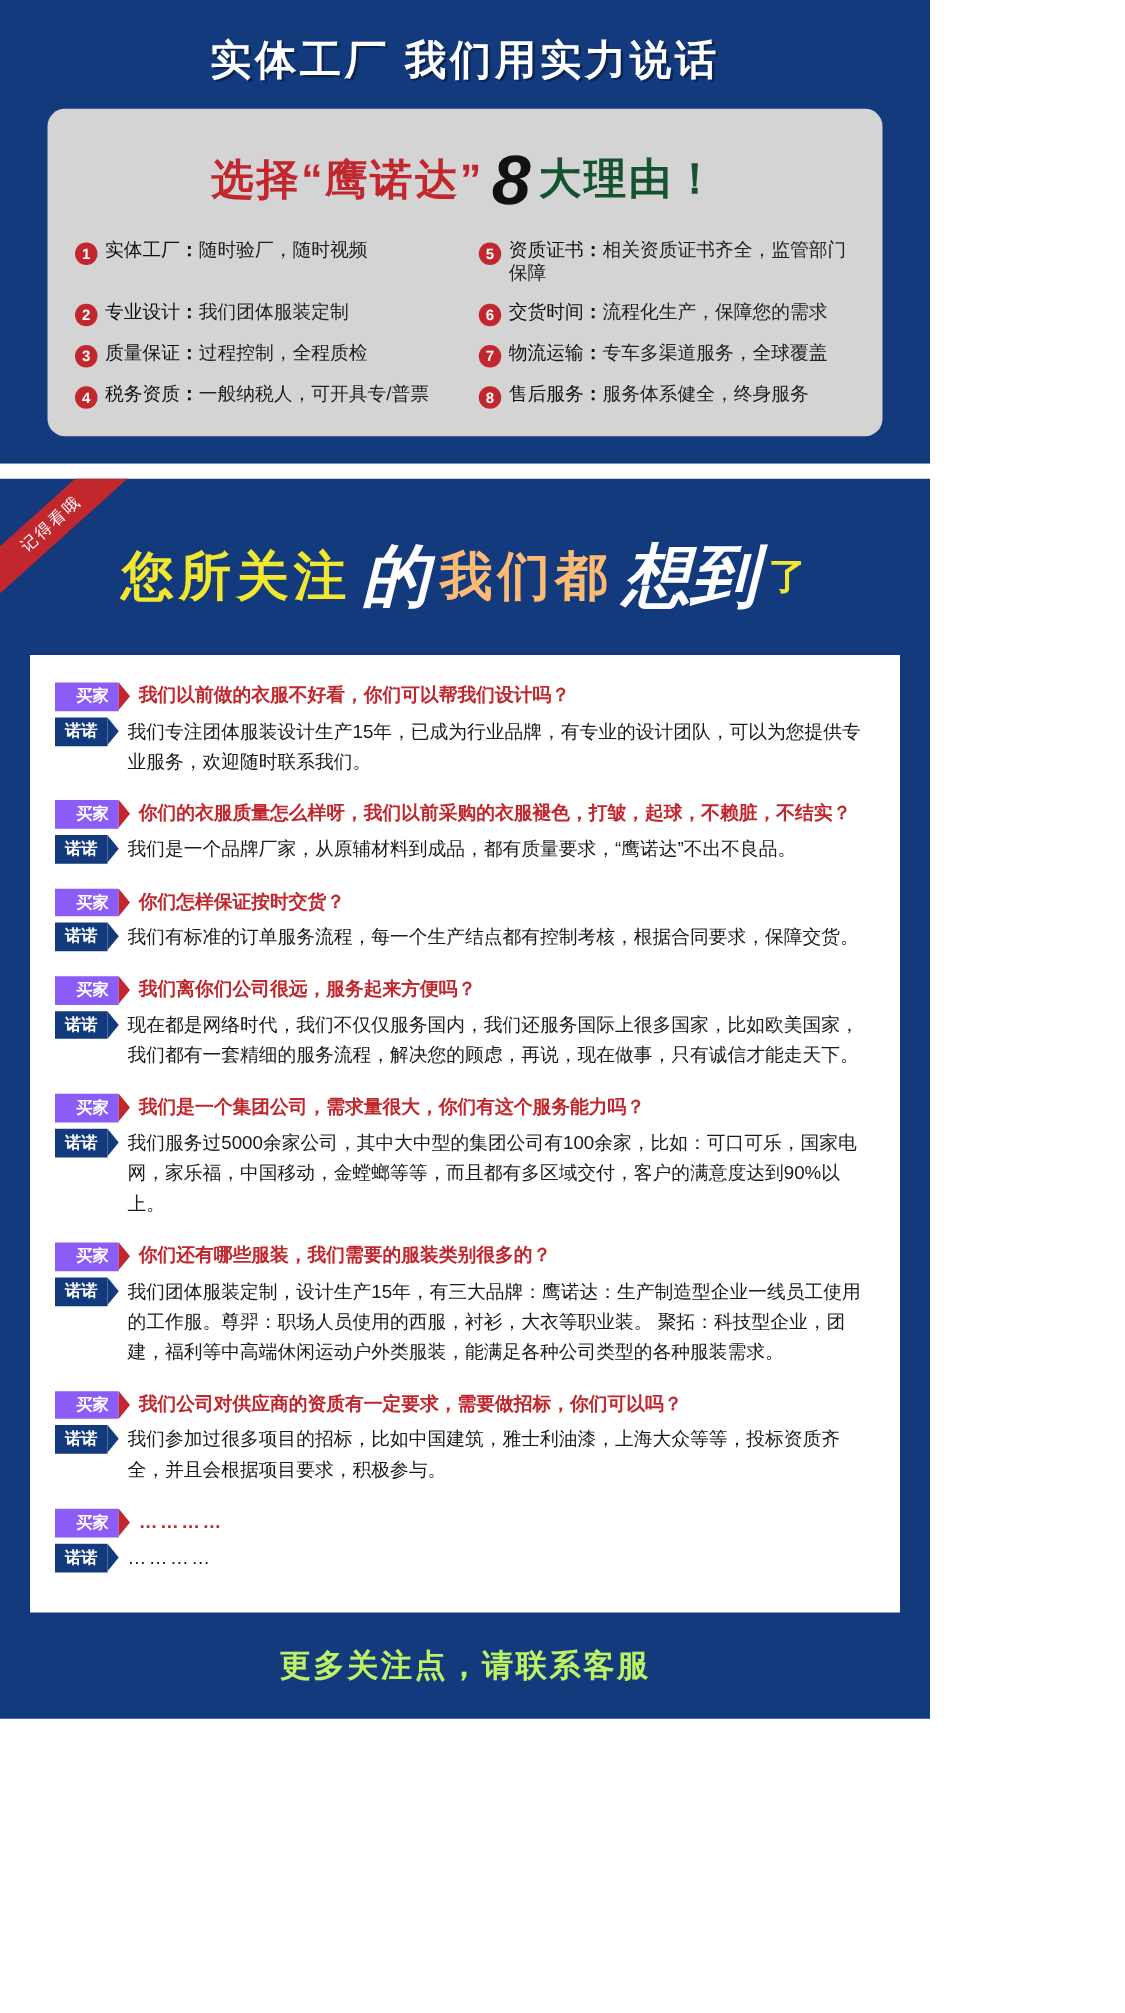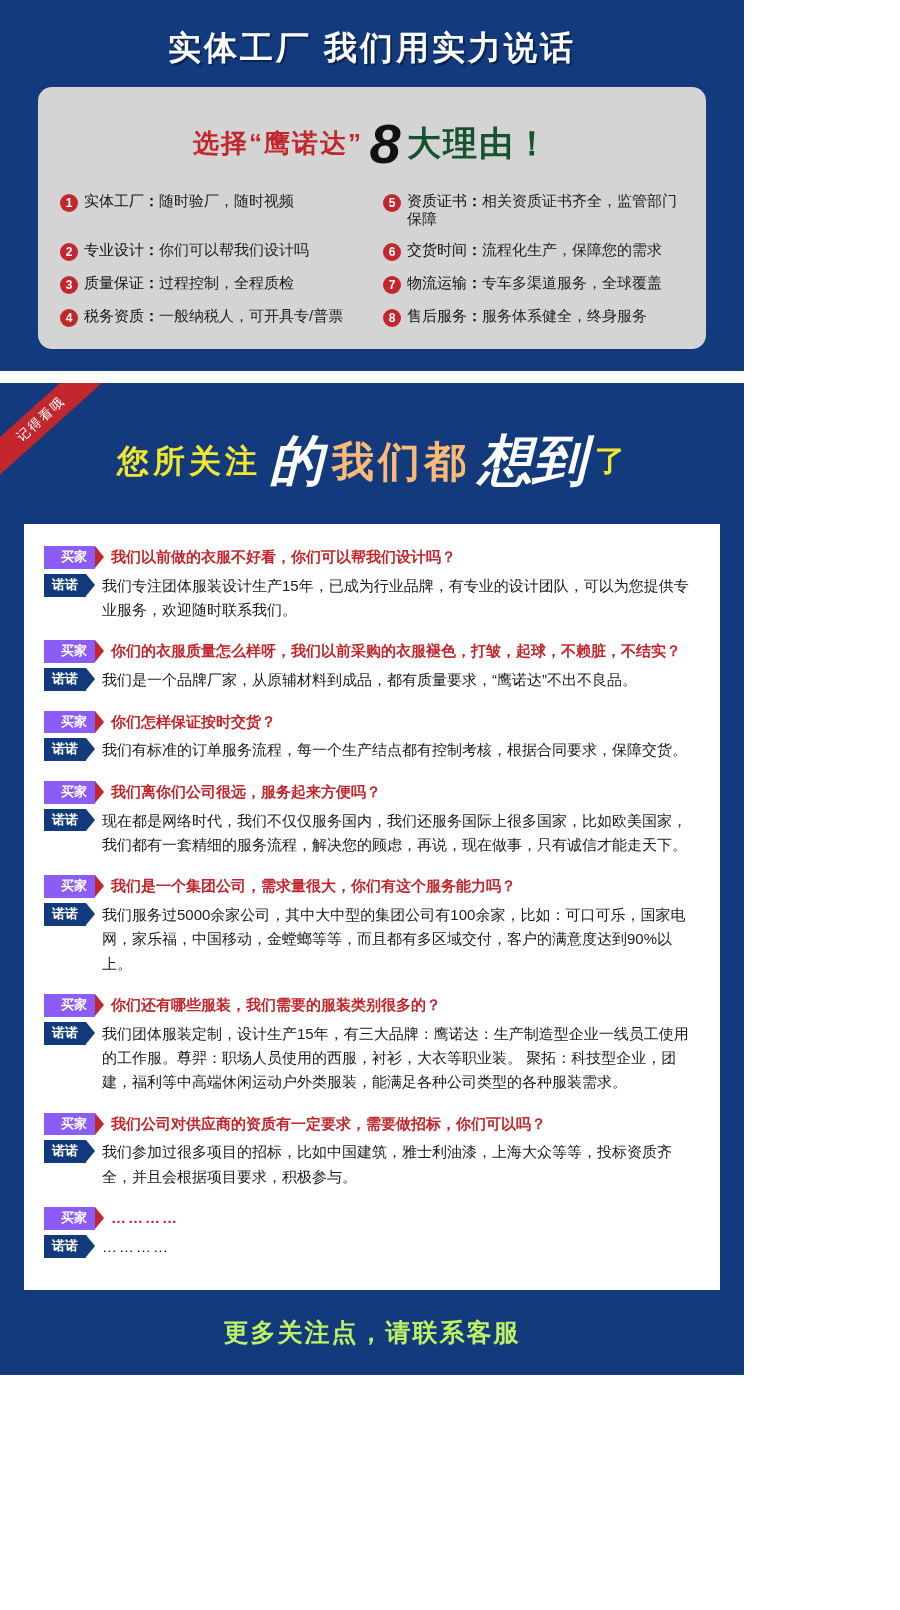--- a/index.html
+++ b/index.html
@@ -31,21 +31,21 @@
     margin: 0 24px;
     padding: 18px 22px 22px 22px;
   }
   .card1-head {
     text-align: center;
     white-space: nowrap;
     padding: 6px 0 16px 0;
   }
   .card1-head .red {
     color: #c1272d;
-    font-size: 26px;
+    font-size: 34px;
     font-weight: bold;
     letter-spacing: 2px;
     vertical-align: middle;
     margin-top: 14px;
   }
   .card1-head .big8 {
     color: #111;
     font-size: 56px;
     font-weight: bold;
     font-style: italic;
@@ -110,21 +110,21 @@
     padding: 5px 0;
     transform: rotate(-42deg);
     letter-spacing: 2px;
   }
   .sec2-title {
     text-align: center;
     padding: 42px 0 26px 0;
     white-space: nowrap;
   }
   .sec2-title span { vertical-align: middle; font-weight: bold; }
-  .t-y { color: #F2E62E; font-size: 32px; letter-spacing: 4px; }
+  .t-y { color: #F2E62E; font-size: 42px; letter-spacing: 4px; }
   .t-w { color: #ffffff; font-size: 54px; font-style: italic; padding: 0 4px; }
   .t-y2 { color: #fdba74; font-size: 42px; letter-spacing: 4px; }
   .t-w2 { color: #ffffff; font-size: 54px; font-style: italic; padding: 0 4px; }
   .t-y3 { color: #F2E62E; font-size: 30px; letter-spacing: 2px; }
 
   .card2 {
     background: #ffffff;
     margin: 0 24px;
     padding: 22px 20px 26px 20px;
   }
@@ -204,21 +204,21 @@
           <span><span class="r-key">实体工厂</span><span class="r-sep">：</span><span class="r-val">随时验厂，随时视频</span></span>
         </div>
 
         <div class="reason">
           <span class="num">5</span>
           <span><span class="r-key">资质证书</span><span class="r-sep">：</span><span class="r-val">相关资质证书齐全，监管部门保障</span></span>
         </div>
 
         <div class="reason">
           <span class="num">2</span>
-          <span><span class="r-key">专业设计</span><span class="r-sep">：</span><span class="r-val">你们可以帮我们设计吗</span></span>
+          <span><span class="r-key">专业设计</span><span class="r-sep">：</span><span class="r-val">我们团体服装定制</span></span>
         </div>
 
         <div class="reason">
           <span class="num">6</span>
           <span><span class="r-key">交货时间</span><span class="r-sep">：</span><span class="r-val">流程化生产，保障您的需求</span></span>
         </div>
 
         <div class="reason">
           <span class="num">3</span>
           <span><span class="r-key">质量保证</span><span class="r-sep">：</span><span class="r-val">过程控制，全程质检</span></span>

